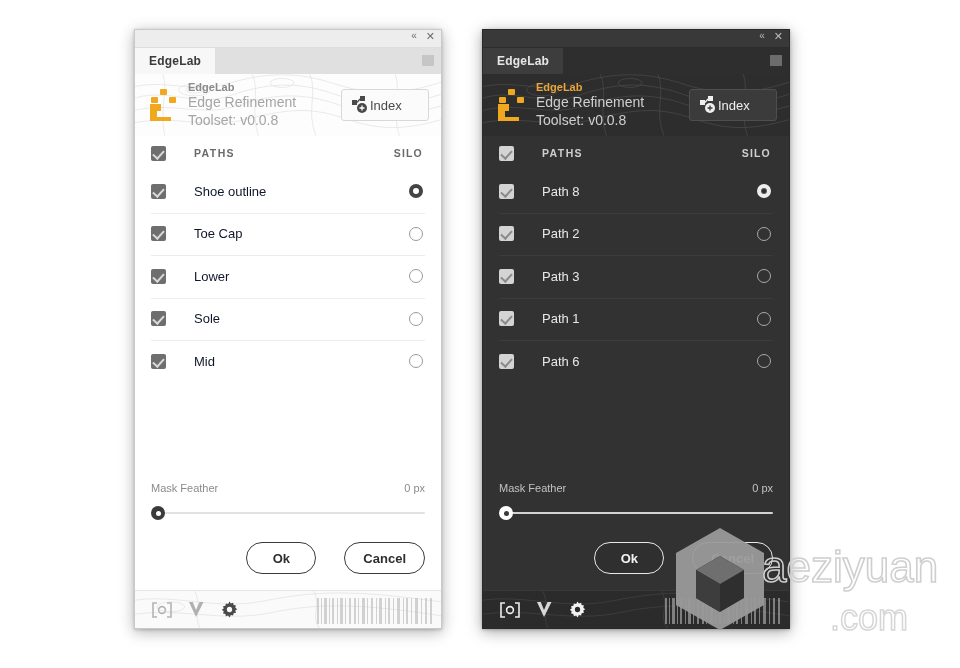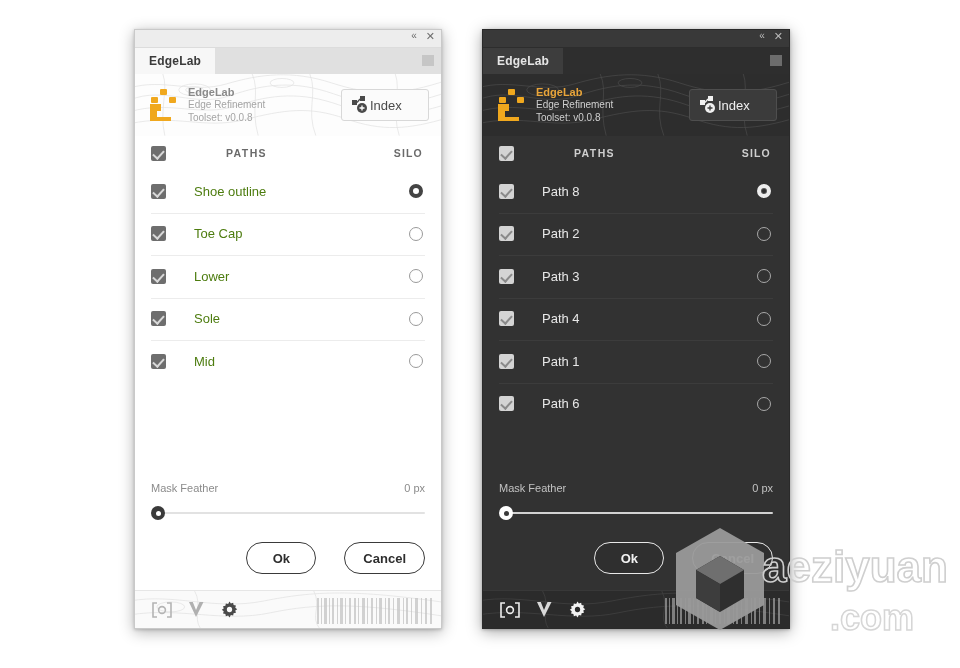--- a/index.html
+++ b/index.html
@@ -56,60 +56,60 @@
   .hero { height: 62px; position:relative; flex:0 0 auto; overflow:hidden;
           display:flex; align-items:center; padding: 0 14px; }
   .panel-light .hero { background:#fdfdfd; }
   .panel-dark  .hero { background:#2d2d2d; }
   .hero .texture { position:absolute; inset:0; opacity:.55; }
   .panel-dark .hero .texture { opacity:.30; }
   .brand { display:flex; align-items:center; gap:9px; position:relative; z-index:2; }
   .logo { width:30px; height:32px; flex:0 0 auto; }
   .brand-text { line-height:1.25; }
   .brand-title { font-size:11px; font-weight:bold; }
-  .brand-sub { font-size:10px; }
+  .brand-sub { font-size:14px; }
   .panel-light .brand-title { color:#8a8a8a; }
   .panel-light .brand-sub { color:#a5a5a5; }
   .panel-dark  .brand-title { color:#e9a53a; }
   .panel-dark  .brand-sub { color:#cfcfcf; }
 
   .index-btn {
     position:absolute; right:12px; top:15px; z-index:3;
     height:32px; min-width:88px; border-radius:3px;
     display:flex; align-items:center; gap:0; padding: 0 12px 0 10px; cursor:pointer;
   }
   .panel-light .index-btn { background:#fbfbfb; border:1px solid #d8d8d8; color:#4a4a4a; }
   .panel-dark  .index-btn { background:#3b3b3b; border:1px solid #4e4e4e; color:#f0f0f0; }
   .index-label { font-size:13px; }
 
   
   .list { flex: 1 1 auto; overflow:hidden; }
   .panel-light .list { background:#ffffff; }
   .panel-dark  .list { background:#323232; }
 
   .row { height:42.5px; display:flex; align-items:center; padding: 0 18px 0 16px; position:relative; }
-  .row.header { height:34px;gap:32px; }
+  .row.header { height:34px; }
   .row.divided::before {
     content:""; position:absolute; left:16px; right:16px; top:0; height:1px;
   }
   .panel-light .row.divided::before { background:#ececec; }
   .panel-dark  .row.divided::before { background:#3c3c3c; }
 
   .cb { width:15px; height:15px; border-radius:2px; flex:0 0 auto; position:relative; cursor:pointer; }
   .panel-light .cb { background:#6e6e6e; }
   .panel-dark  .cb { background:#d4d4d4; }
   .cb::after {
     content:""; position:absolute; left:4px; top:2px; width:5px; height:9px;
     border:solid; border-width: 0 2px 2px 0; transform: rotate(42deg);
   }
   .panel-light .cb::after { border-color:#d9d9d9; }
   .panel-dark  .cb::after { border-color:#8a8a8a; }
 
   .row-label { margin-left:28px; font-size:13px; flex:1 1 auto; }
-  .panel-light .row-label { color:#4d7c0f; }
+  .panel-light .row-label { color:#0f172a; }
   .panel-dark  .row-label { color:#e8e8e8; }
   .row.header .row-label { font-size:10.5px; font-weight:bold; letter-spacing:1.4px; }
   .panel-light .row.header .row-label { color:#6a6a6a; }
   .panel-dark  .row.header .row-label { color:#cfcfcf; }
 
   .col-right { font-size:10.5px; font-weight:bold; letter-spacing:1.2px; }
   .panel-light .col-right { color:#6a6a6a; }
   .panel-dark  .col-right { color:#cfcfcf; }
 
   .radio { width:14px; height:14px; border-radius:50%; border:1.6px solid; flex:0 0 auto; cursor:pointer;
@@ -152,21 +152,21 @@
             display:flex; align-items:center; gap:14px; padding: 0 16px; }
   .panel-light .footer { background:#fafafa; border-top:1px solid #e6e6e6; }
   .panel-dark  .footer { background:#2b2b2b; border-top:1px solid #383838; }
   .footer .texture { position:absolute; inset:0; opacity:.5; }
   .panel-dark .footer .texture { opacity:.25; }
   .footer .ficon { position:relative; z-index:2; cursor:pointer; display:flex; align-items:center; }
   .barcode { position:absolute; right:6px; top:7px; bottom:5px; width:120px; z-index:2; opacity:.75; }
 
   
   .watermark { position:absolute; right:6px; bottom:8px; width:300px; height:140px;
-               pointer-events:none; z-index:40;font-weight:bold; }
+               pointer-events:none; z-index:40; }
   .wm-cube { position:absolute; left:18px; top:6px; }
   .wm-text { position:absolute; left:108px; top:14px; }
 </style>
 </head>
 <body>
 
 <div class="stage">
 
   <div class="panel panel-light">
 
@@ -419,25 +419,20 @@
         <span class="row-label">Path 2</span>
         <span class="radio"></span>
       </div>
       <div class="row divided">
         <span class="cb"></span>
         <span class="row-label">Path 3</span>
         <span class="radio"></span>
       </div>
       <div class="row divided">
         <span class="cb"></span>
-        <span class="row-label">Path 4</span>
-        <span class="radio"></span>
-      </div>
-      <div class="row divided">
-        <span class="cb"></span>
         <span class="row-label">Path 1</span>
         <span class="radio"></span>
       </div>
       <div class="row divided">
         <span class="cb"></span>
         <span class="row-label">Path 6</span>
         <span class="radio"></span>
       </div>
     </div>
 

